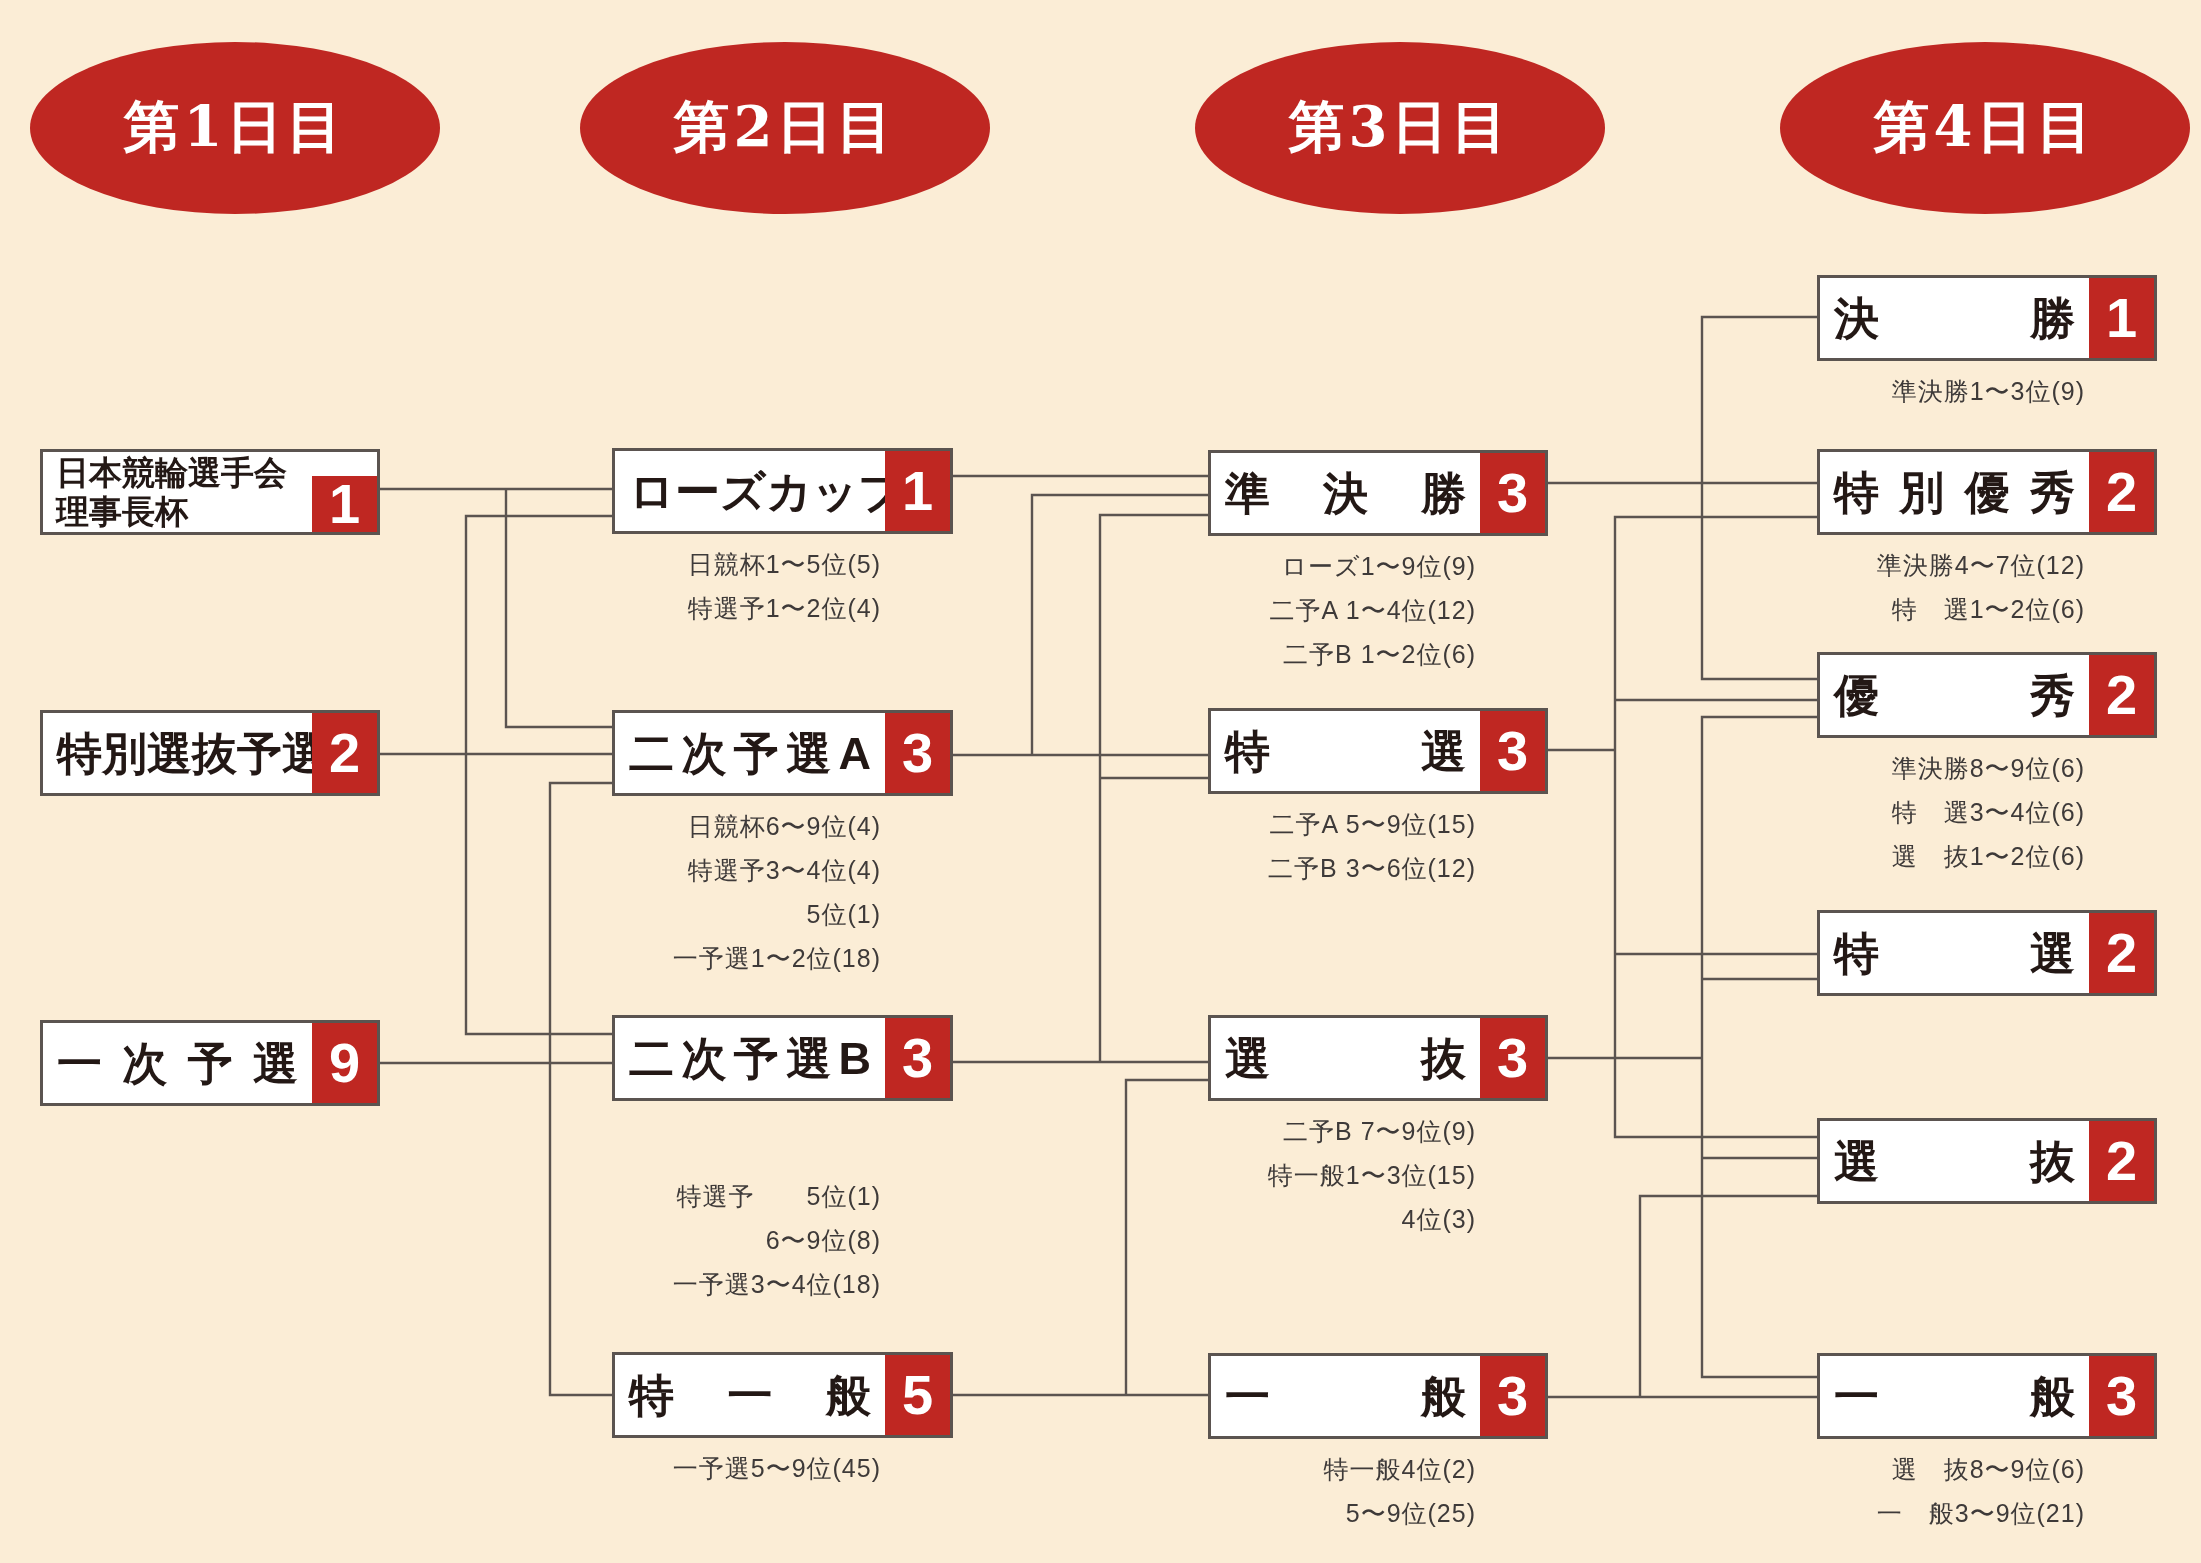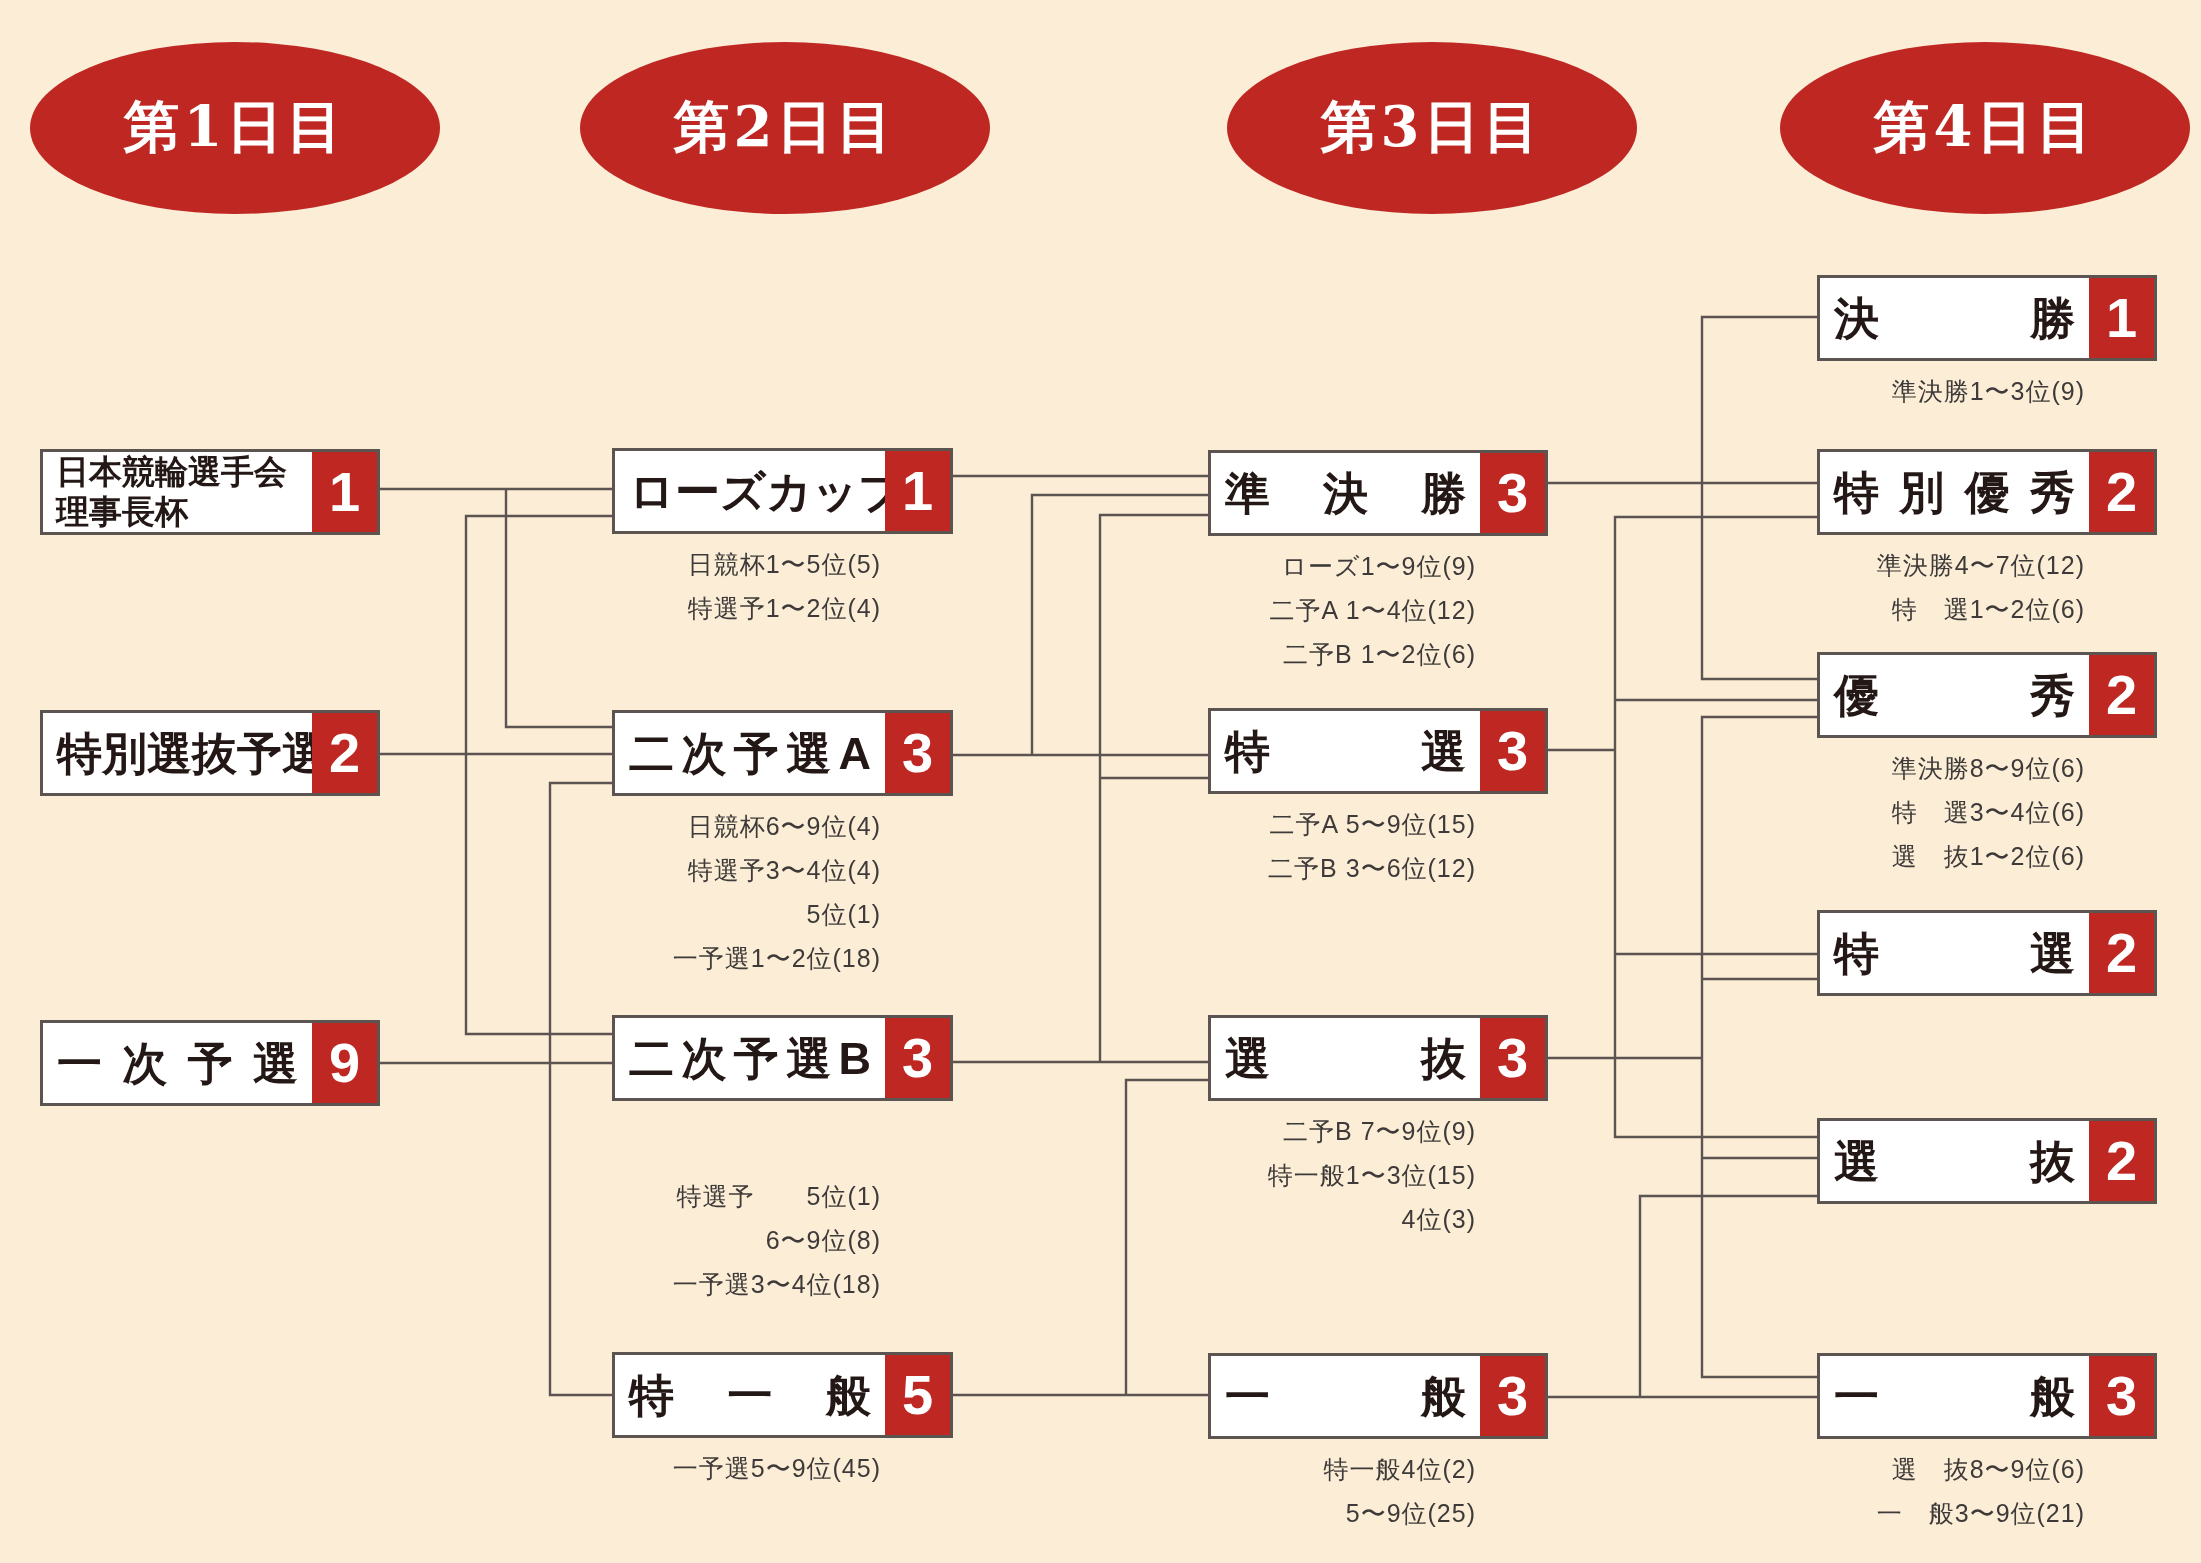--- a/index.html
+++ b/index.html
@@ -103,23 +103,23 @@
       <path d="M1548 1058 H1702"></path>
       <path d="M1702 1058 V717 H1817"></path>
       <path d="M1702 979 H1817"></path>
       <path d="M1702 1058 V1377 H1817"></path>
       <path d="M1702 1158 H1817"></path>
       <path d="M1548 1397 H1817"></path>
       <path d="M1640 1397 V1196 H1817"></path>
     </svg>
     <div class="day-oval" style="left: 30px; top: 42px; width: 410px; height: 172px;">第1日目</div>
     <div class="day-oval" style="left: 580px; top: 42px; width: 410px; height: 172px;">第2日目</div>
-    <div class="day-oval" style="left: 1227px; top: 42px; width: 410px; height: 172px; text-align: center;">第3日目</div>
+    <div class="day-oval" style="left: 1195px; top: 42px; width: 410px; height: 172px; text-align: center;">第3日目</div>
     <div class="day-oval" style="left: 1780px; top: 42px; width: 410px; height: 172px;">第4日目</div>
-    <div class="stage-box" style="left: 40px; top: 449px; width: 340px; height: 86px;">
+    <div class="stage-box" style="left: 40px; top: 449px; width: 340px; height: 86px; align-items: flex-end;">
       <div class="stage-label stacked">
         <span>日本競輪選手会</span>
         <span>理事長杯</span>
       </div>
       <div class="stage-number">1</div>
     </div>
     <div class="stage-box" style="left: 40px; top: 710px; width: 340px; height: 86px;">
       <div class="stage-label">
         <span>特</span>
         <span>別</span>

